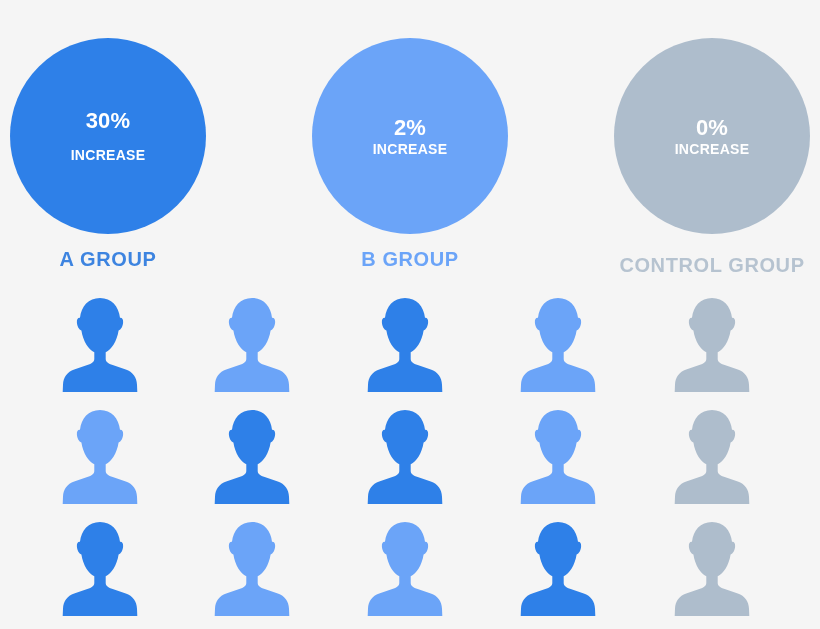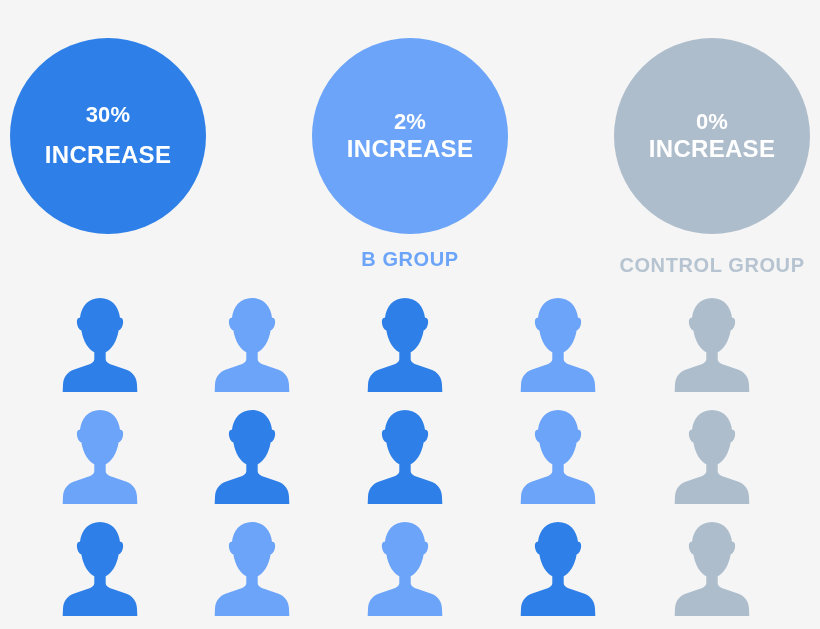--- a/index.html
+++ b/index.html
@@ -56,21 +56,21 @@
   .circle .pct {
     color: #ffffff;
     font-size: 22px;
     font-weight: 600;
     line-height: 1.18;
     letter-spacing: 0.2px;
     text-align: center;
   }
   .circle .increase {
     color: #ffffff;
-    font-size: 24px;
+    font-size: 14px;
     font-weight: 600;
     line-height: 1.18;
     letter-spacing: 0.3px;
     text-align: center;
   }
 
   .group-label {
     position: absolute;
     top: 248px;
     left: 0;
@@ -127,20 +127,21 @@
 
 <div id="infographic">
 
   <div class="circles-row">
 
     <div class="group-col col-0">
       <div class="circle" style="background: rgb(46, 128, 232); gap: 13px;">
         <div class="pct">30%</div>
         <div class="increase">INCREASE</div>
       </div>
+      <div class="group-label" style="color: rgb(61, 132, 224);">A GROUP</div>
     </div>
 
     <div class="group-col col-1">
       <div class="circle" style="background: rgb(107, 164, 248);">
         <div class="pct">2%</div>
         <div class="increase">INCREASE</div>
       </div>
       <div class="group-label" style="color: rgb(107, 164, 248);">B GROUP</div>
     </div>
 

